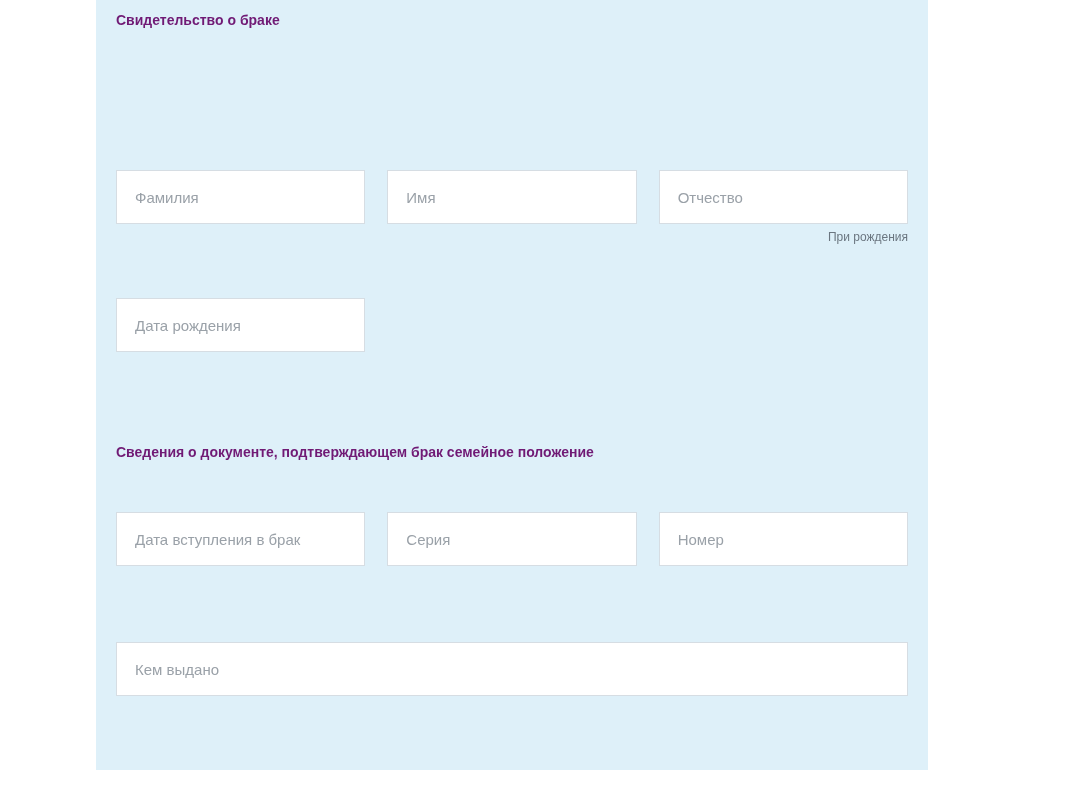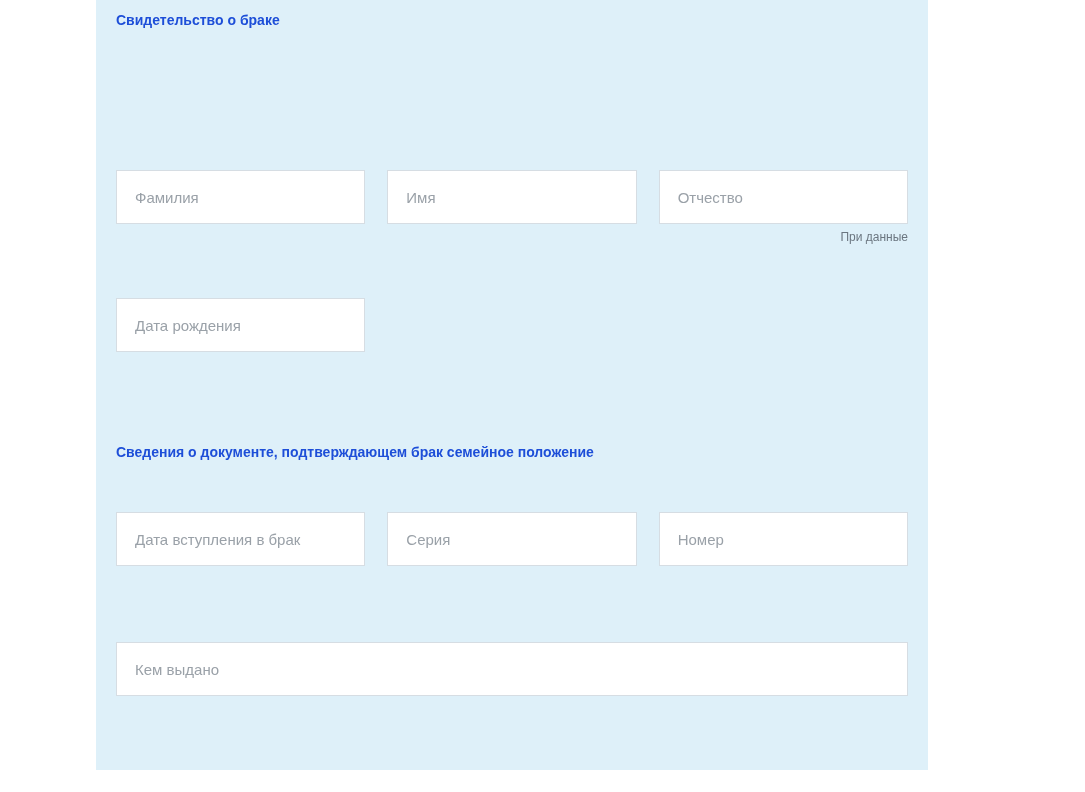--- a/index.html
+++ b/index.html
@@ -19,21 +19,21 @@
       left: 96px;
       top: 0;
       width: 832px;
       height: 770px;
       background: #def0f9;
       padding: 12px 20px 40px 20px;
     }
     .section-title {
       font-size: 14px;
       font-weight: bold;
-      color: #1d4ed8;
+      color: #701a75;
       margin-bottom: 8px;
     }
     .sec-gap-large {
       height: 90px;
     }
     .sec-gap-medium {
       height: 44px;
     }
     .sec-gap-xl {
       height: 92px;
@@ -95,21 +95,21 @@
 
   <div class="row">
     <div class="field third">
       <input class="input" type="text" placeholder="Фамилия" style="">
     </div>
     <div class="field third">
       <input class="input" type="text" placeholder="Имя" style="">
     </div>
     <div class="field third">
       <input class="input" type="text" placeholder="Отчество" style="">
-      <div class="hint">При данные</div>
+      <div class="hint">При рождения</div>
     </div>
   </div>
 
   <div class="row-gap"></div>
 
   <div class="row">
     <div class="field third">
       <input class="input" type="text" placeholder="Дата рождения" style="">
     </div>
   </div>

